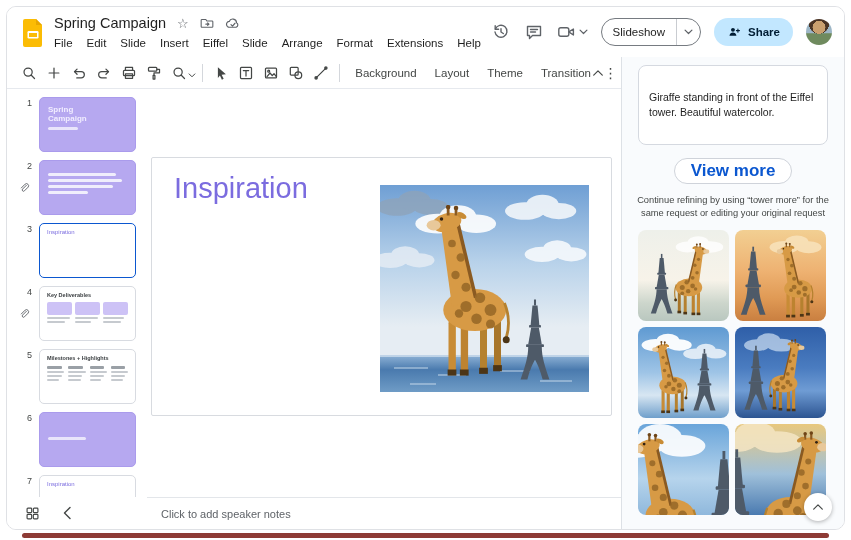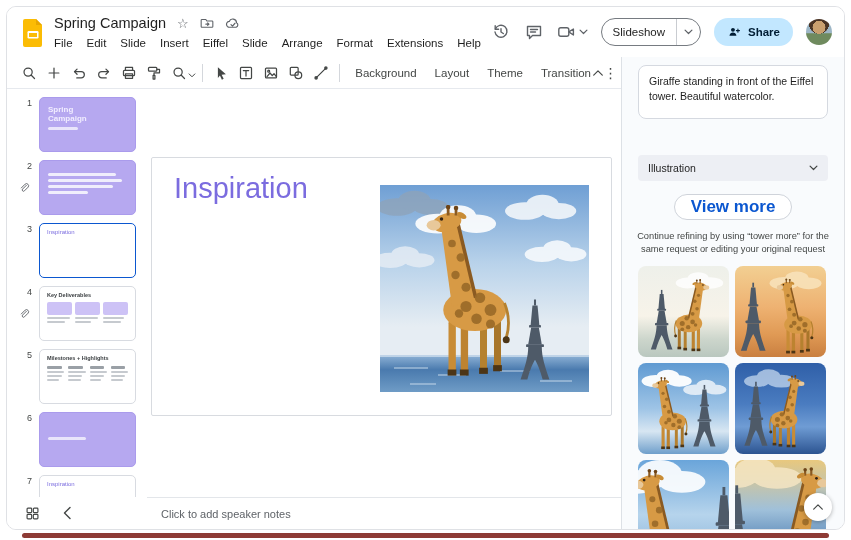--- a/index.html
+++ b/index.html
@@ -79,21 +79,21 @@
   .bottombar { position:absolute; left:0; bottom:0; right:223px; height:32px; background:#fff; display:flex; }
   .bb-left { width:140px; display:flex; align-items:center; gap:18px; padding-left:16px; }
   .bb-btn { background:none; border:none; cursor:pointer; display:flex; align-items:center; padding:2px; }
   .notes { flex:1; border-top:1px solid #e3e6ea; display:flex; align-items:center; padding-left:14px; font-size:11px; color:#5f6368; cursor:text; }
 
   
   .panel { position:absolute; top:50px; right:0; width:223px; bottom:0; background:#f9fbfd; border-left:1px solid #dde1e6; overflow:hidden; }
   .panel-header { display:flex; align-items:center; height:38px; padding:0 12px 0 14px; }
   .panel-title { font-size:12.5px; font-weight:bold; color:#1f1f1f; margin-left:8px; flex:1; }
   .close-btn { background:none; border:none; cursor:pointer; display:flex; padding:2px; }
-  .prompt-card { margin:8px 16px 0; background:#fff; border:1px solid #d5d9e0; border-radius:8px; padding:8px 10px; font-size:10.5px; line-height:1.45; color:#1f1f1f; min-height:54px; cursor:text; }
+  .prompt-card { margin:8px 16px 0; background:#fff; border:1px solid #d5d9e0; border-radius:8px; padding:24px 10px; font-size:10.5px; line-height:1.45; color:#1f1f1f; min-height:54px; cursor:text; }
   .style-select { margin:36px 16px 0; height:26px; background:#edeff4; border-radius:4px; display:flex; align-items:center; justify-content:space-between; padding:0 10px; font-size:10.5px; color:#1f1f1f; cursor:pointer; }
   .view-more-wrap { display:flex; justify-content:center; margin-top:13px; }
   .view-more { height:26px; padding:0 16px; border:1px solid #cfd3da; border-radius:13px; background:#fff; color:var(--link_blue,#0b57d0); font-size:17px; font-weight:bold; cursor:pointer; font-family:inherit; }
   .panel-hint { margin:10px 12px 0; font-size:9.3px; line-height:1.4; color:#444746; text-align:center; }
   .art-grid { display:grid; grid-template-columns:91px 91px; grid-auto-rows:91px; gap:6px; margin:10px 16px 0; }
   .art-tile { border-radius:8px; overflow:hidden; cursor:pointer; position:relative; }
   .art-tile svg { display:block; width:100%; height:100%; }
   .art1 { background:linear-gradient(180deg,#eef0ea 0%,#f7f3e9 55%,#cdd6cc 80%,#b9c7bf 100%); }
   .art2 { background:linear-gradient(180deg,#f2cf92 0%,#eeb272 45%,#e09a55 75%,#c97f40 100%); }
   .art3 { background:linear-gradient(180deg,#5f9ad2 0%,#9ec4e6 50%,#d7e6f2 75%,#6f9fcb 100%); }
@@ -525,26 +525,20 @@
             </svg>
         </button>
       </div>
       <div class="notes">Click to add speaker notes</div>
     </div>
 
     <aside class="panel">
 
       <div class="prompt-card">Giraffe standing in front of the Eiffel tower. Beautiful watercolor.</div>
 
-      <div class="style-select">
-        <span>Illustration</span>
-        <svg class="ict" width="9" height="6" viewBox="0 0 10 7">
-            <path d="M1 1.3l4 4 4-4"></path>
-          </svg>
-      </div>
 
       <div class="view-more-wrap">
         <button class="view-more">View more</button>
       </div>
 
       <div class="panel-hint">Continue refining by using “tower more” for the same request or editing your original request</div>
 
       <div class="art-grid">
         <div class="art-tile art1 flip">
           <svg viewBox="0 0 100 100">

